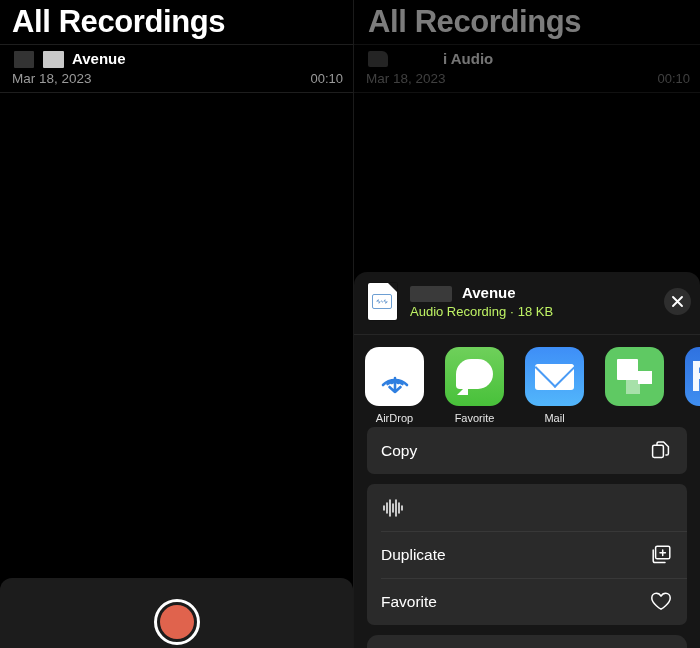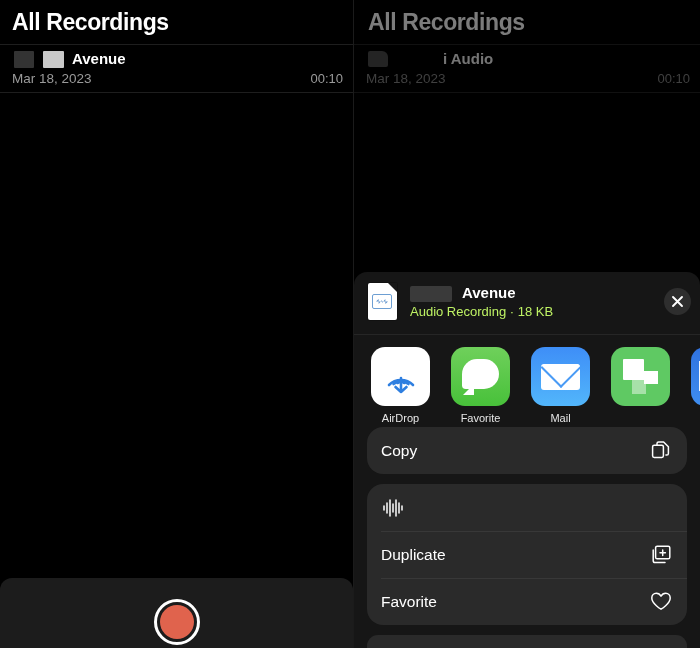--- a/index.html
+++ b/index.html
@@ -49,21 +49,21 @@
     inset: 0;
     background: rgba(0,0,0,0.42);
     pointer-events: none;
     z-index: 3;
   }
 
   
   .nav-title {
     position: absolute;
     top: 2px;
-    font-size: 23px;
+    font-size: 31px;
     font-weight: bold;
     letter-spacing: -0.4px;
     line-height: 40px;
   }
   .panel-left .nav-title  { left: 12px; color: #ffffff; }
   .panel-right .nav-title { left: 14px; color: #d6d6d6; }
 
   
   .list {
     position: absolute;
@@ -263,21 +263,21 @@
   .sheet-hairline {
     height: 1px;
     background: #262626;
     margin: 0 0 0 0;
   }
 
   
   .app-row {
     position: relative;
     height: 92px;
-    padding-left: 17px;
+    padding-left: 11px;
     display: flex;
     align-items: flex-start;
     gap: 21px;
     overflow: hidden;
   }
   .app-item {
     width: 59px;
     flex: 0 0 auto;
     text-align: center;
     padding-top: 12px;
@@ -366,21 +366,21 @@
     width: 16px; height: 30px;
     background: #ffffff;
     clip-path: polygon(0 0, 100% 0, 100% 22%, 38% 22%, 38% 40%, 88% 40%, 88% 60%, 38% 60%, 38% 100%, 0 100%);
     opacity: .95;
   }
 
   
   .cards { padding: 0 13px; }
   .card {
     background: #2a2a2a;
-    border-radius: 16px;
+    border-radius: 7px;
     margin-bottom: 10px;
     overflow: hidden;
   }
   .card-row {
     position: relative;
     height: 47px;
     display: flex;
     align-items: center;
     padding: 0 14px;
   }

